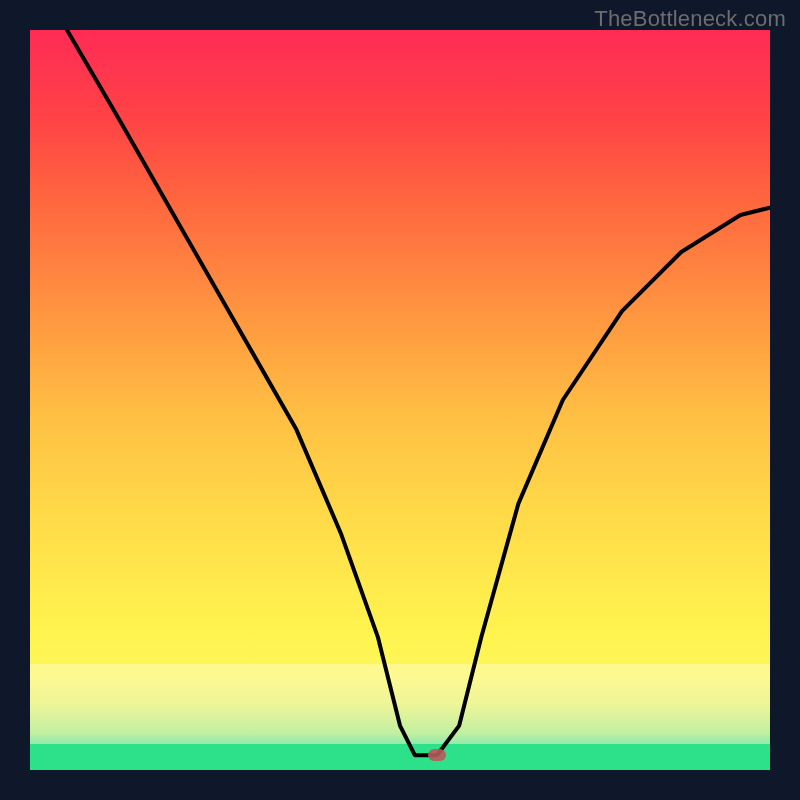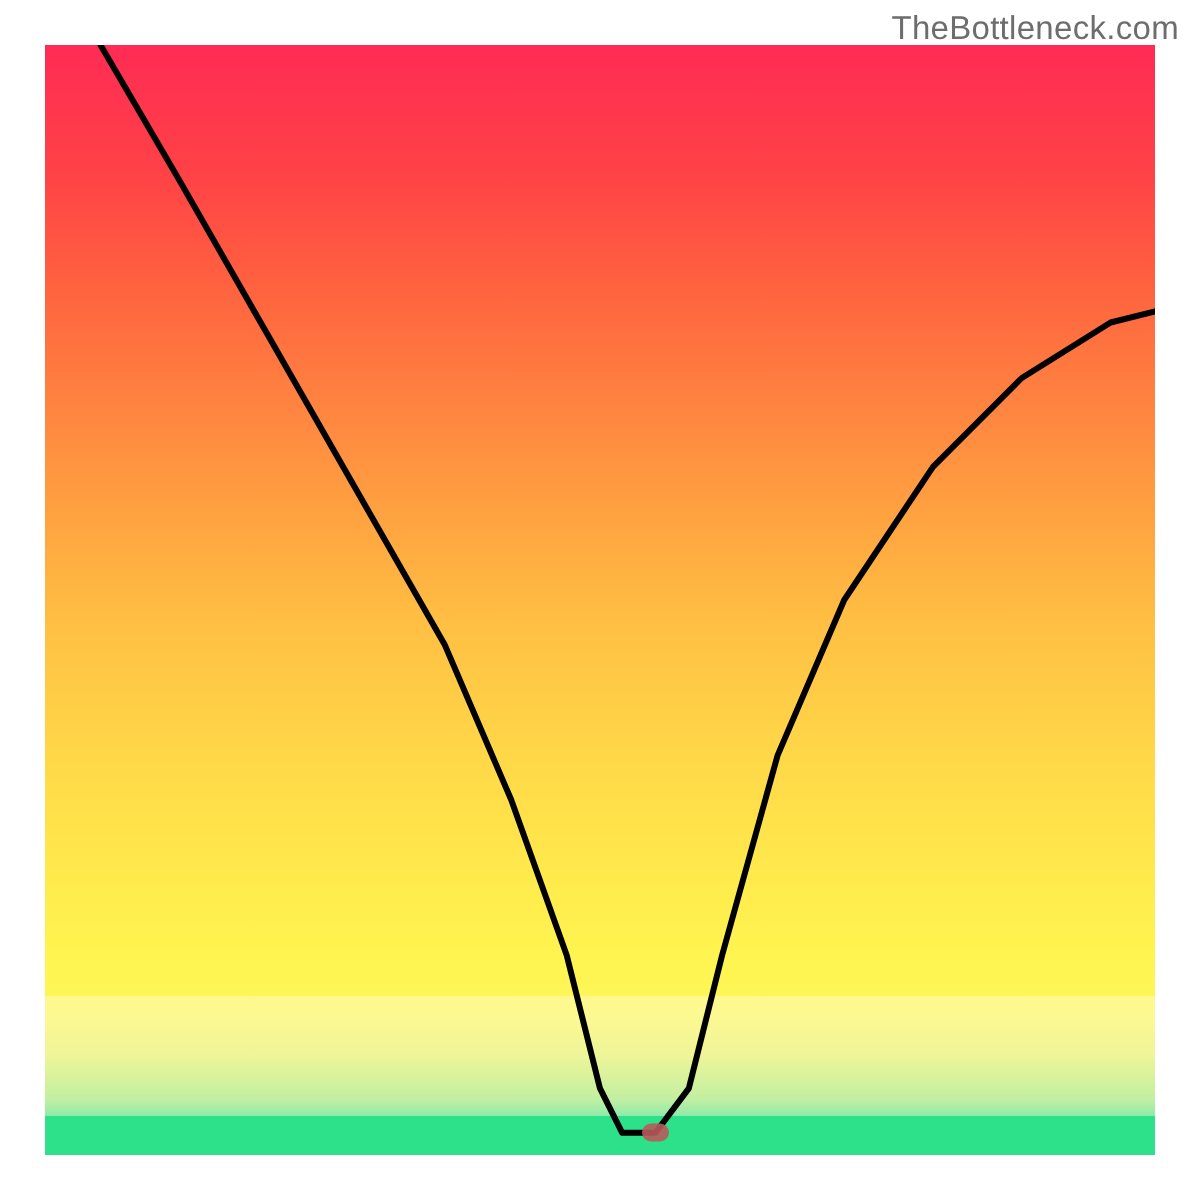--- a/index.html
+++ b/index.html
@@ -8,21 +8,21 @@
     width: 800px;
     height: 800px;
     background: #000;
     overflow: hidden;
     font-family: Arial, Helvetica, sans-serif;
   }
   .frame {
     position: relative;
     width: 800px;
     height: 800px;
-    background: #ffffff;
+    background: #0f172a;
   }
   .watermark {
     position: absolute;
     top: 6px;
     right: 14px;
     color: #6d6d6d;
     font-size: 22px;
     font-weight: 500;
     letter-spacing: 0.2px;
     z-index: 10;

